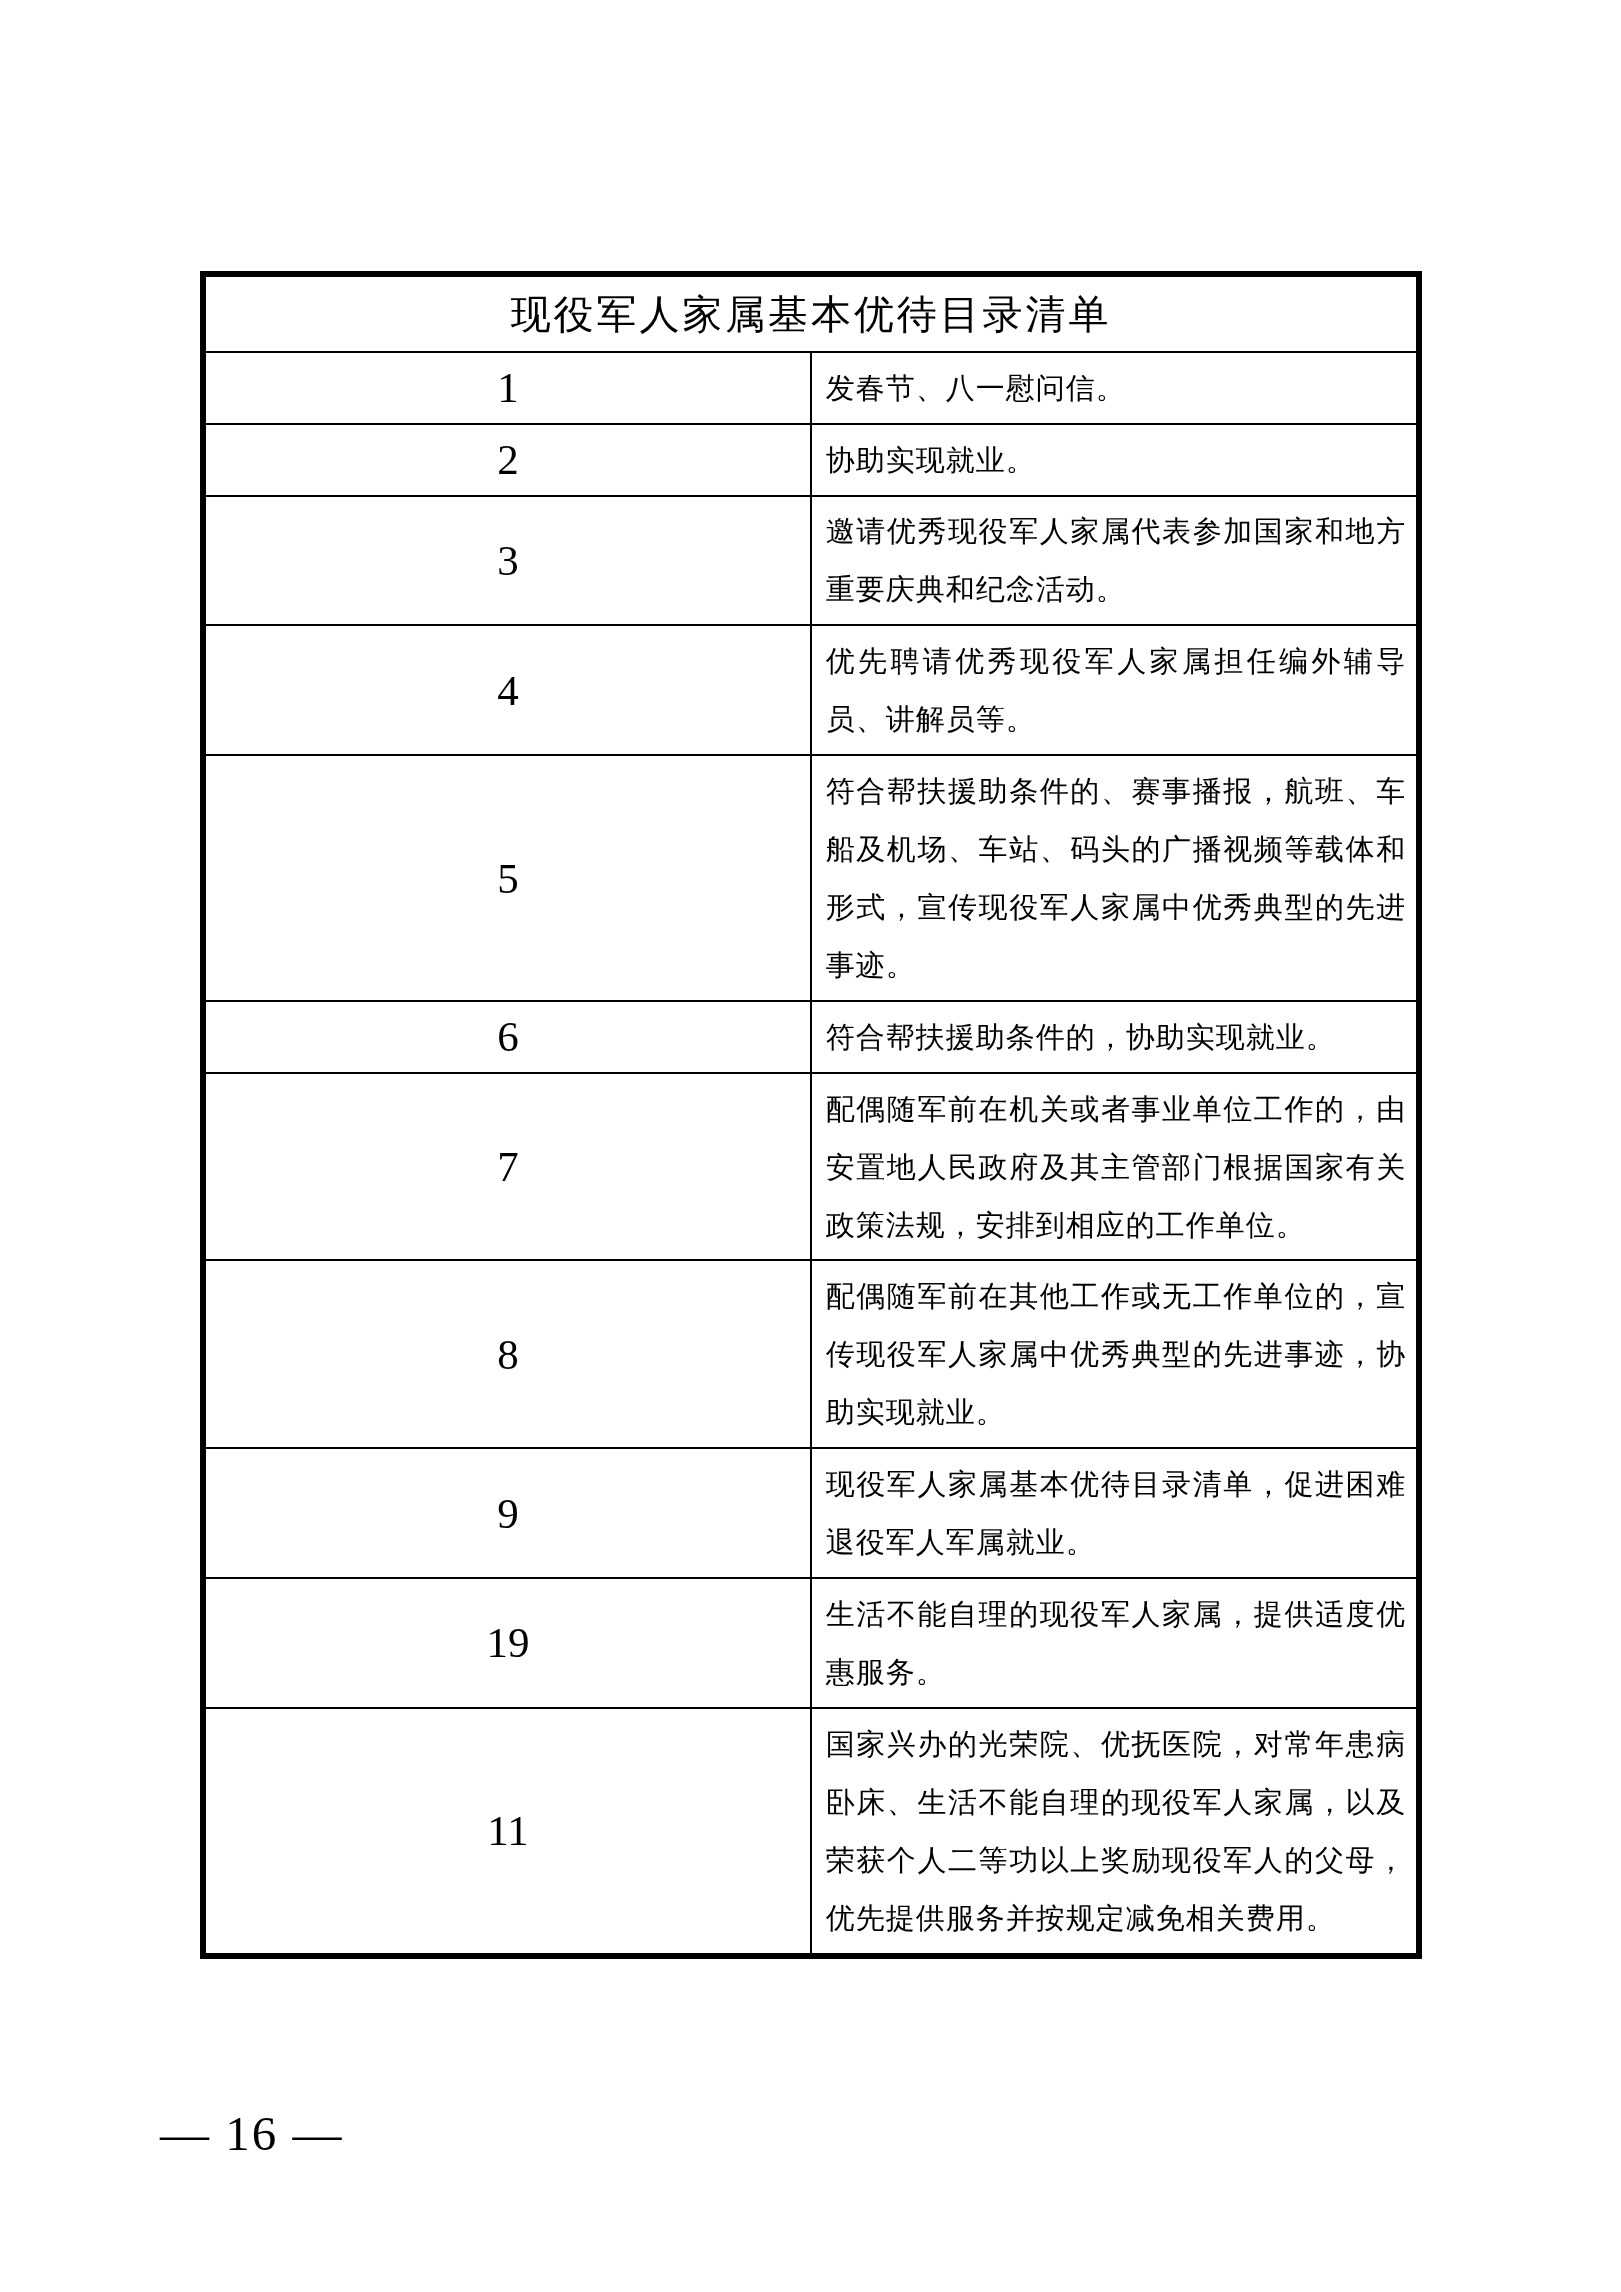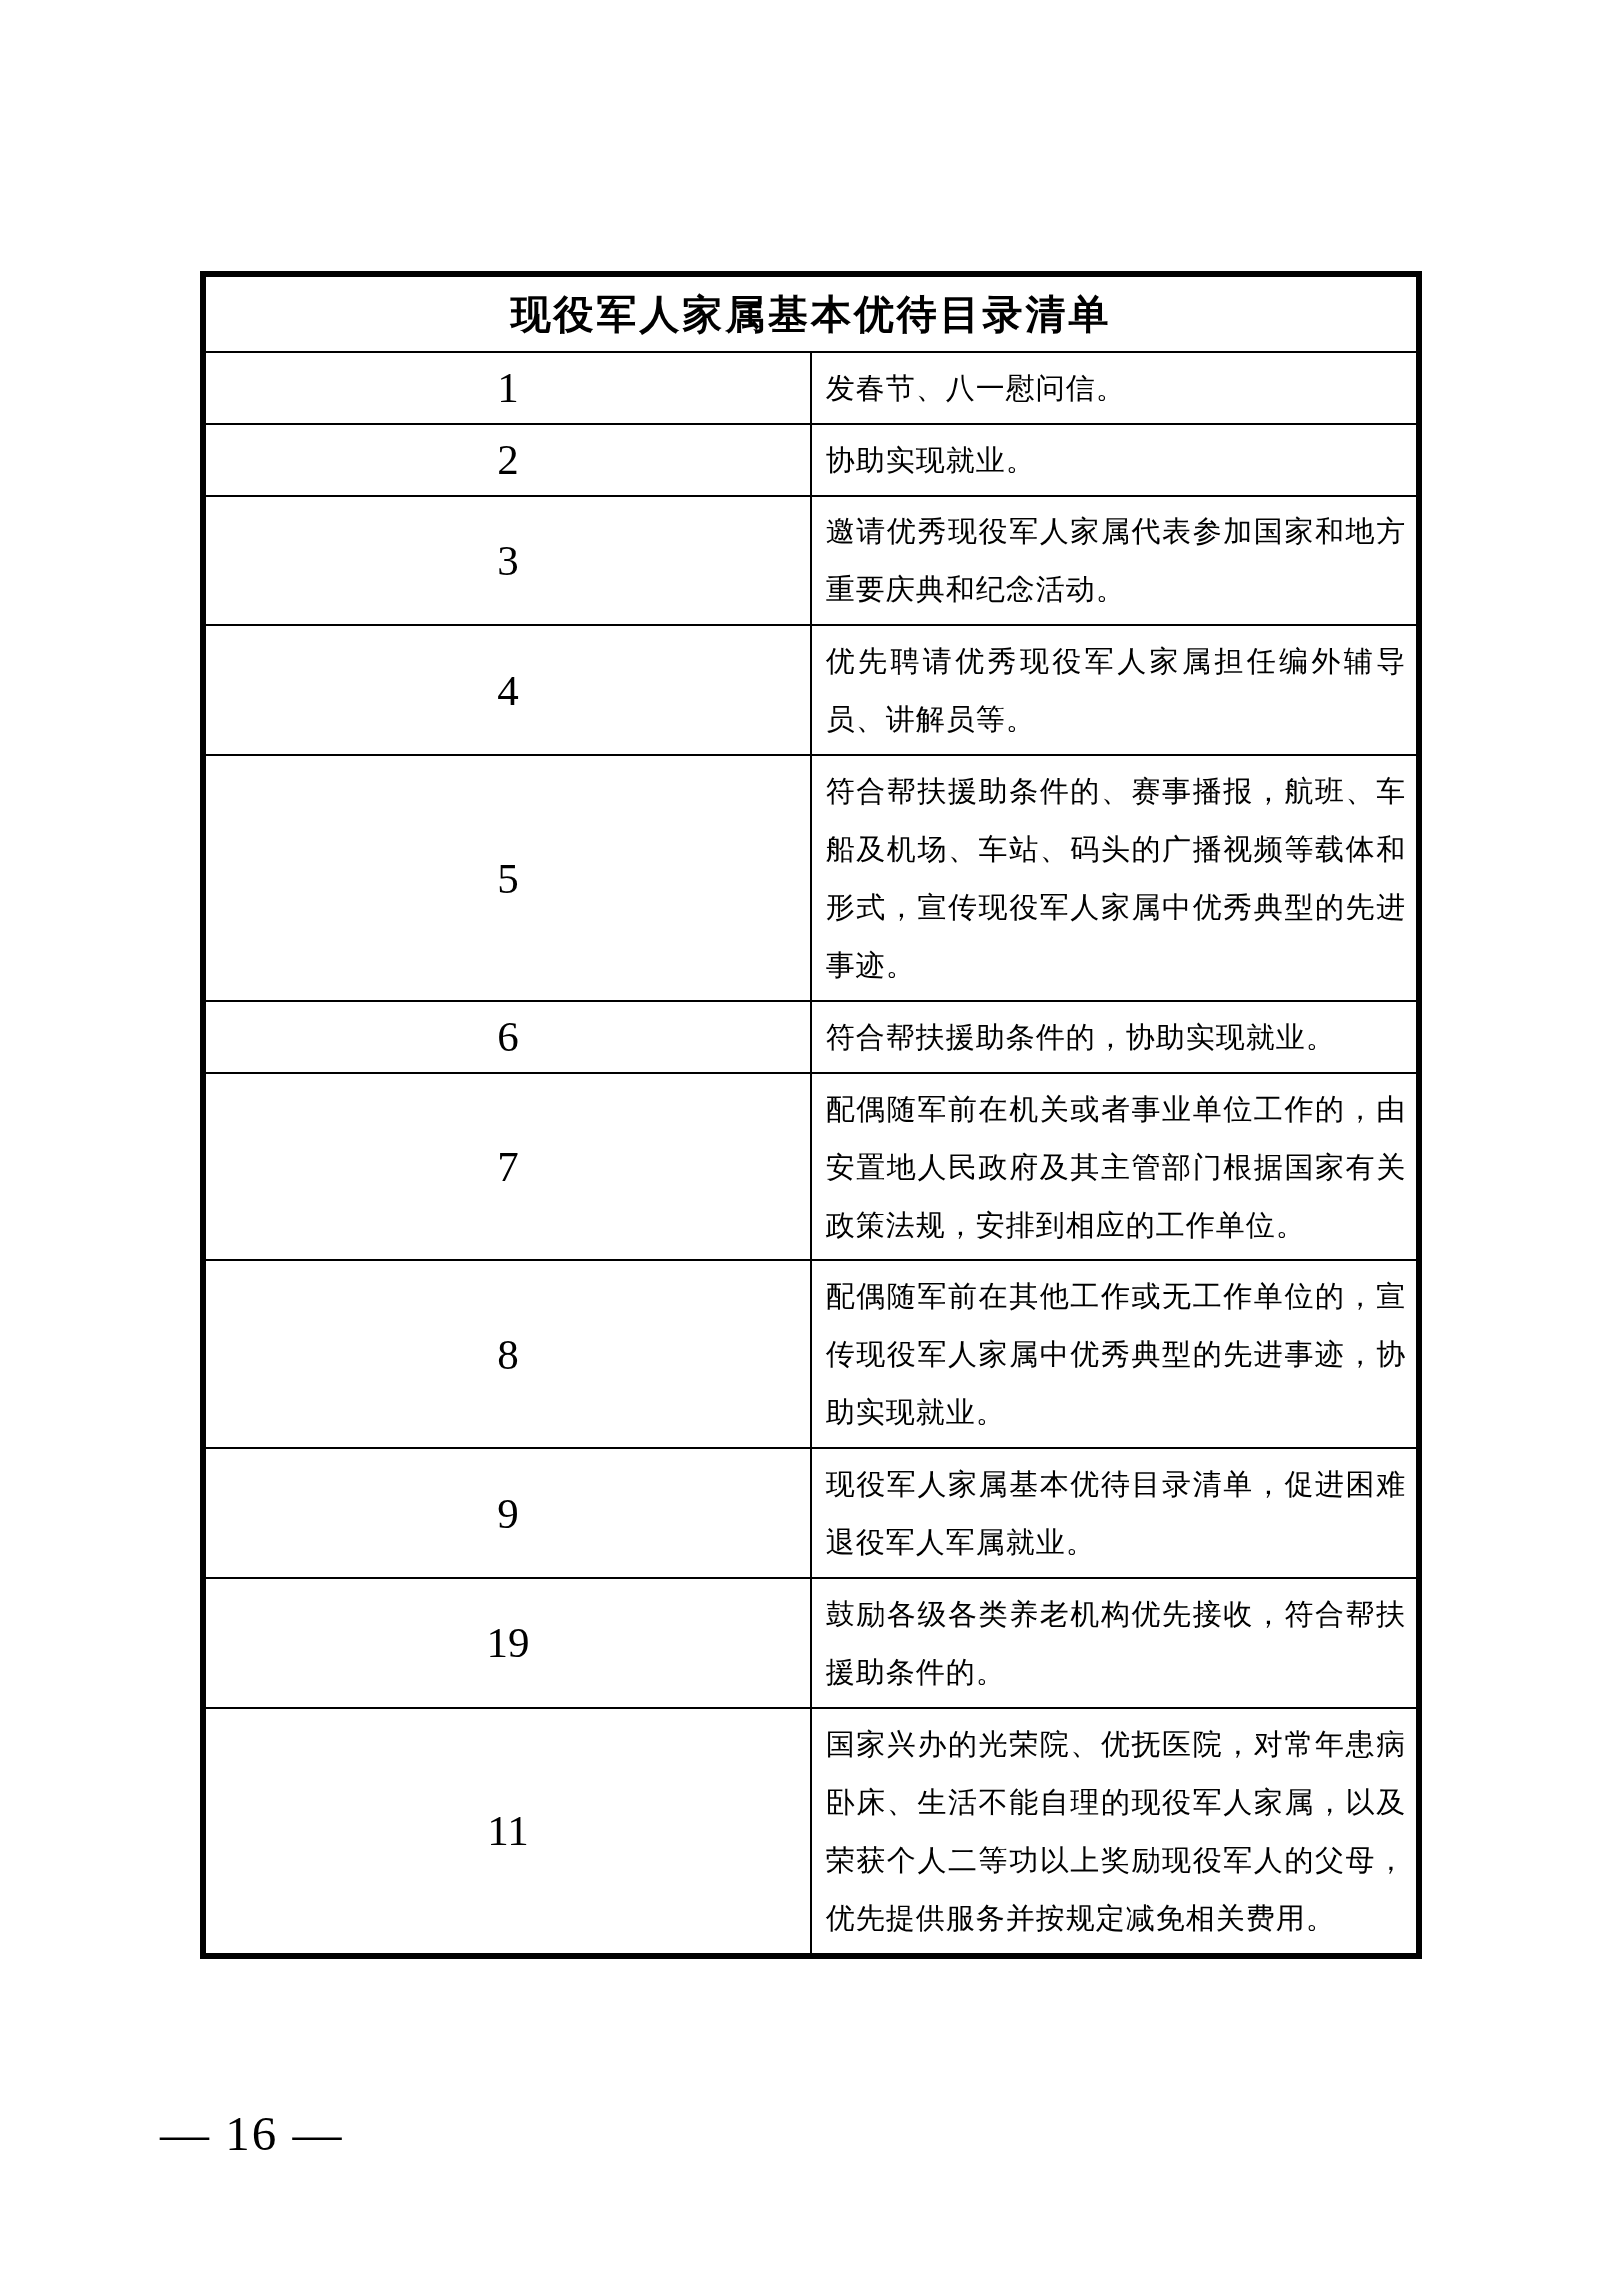--- a/index.html
+++ b/index.html
@@ -23,21 +23,21 @@
   table.benefits th,
   table.benefits td {
     border:2px solid #000000;
     vertical-align:middle;
     box-sizing:border-box;
   }
   th.title-cell {
     height:78px;
     text-align:center;
     font-family:"Liberation Sans", sans-serif;
-    font-weight:bold;
+    font-weight:normal;
     font-size:40px;
     letter-spacing:2.9px;
     padding:0 9.8px;
   }
   td.num-cell {
     width:98px;
     text-align:center;
     font-size:43px;
     font-family:"Liberation Serif", serif;
     padding:0;
@@ -105,21 +105,21 @@
       <tr>
         <td class="num-cell">8</td>
         <td class="text-cell">配偶随军前在其他工作或无工作单位的，宣传现役军人家属中优秀典型的先进事迹，协助实现就业。</td>
       </tr>
       <tr>
         <td class="num-cell">9</td>
         <td class="text-cell">现役军人家属基本优待目录清单，促进困难退役军人军属就业。</td>
       </tr>
       <tr>
         <td class="num-cell">19</td>
-        <td class="text-cell">鼓励各级各类养老机构优先接收，符合帮扶援助条件的。</td>
+        <td class="text-cell">生活不能自理的现役军人家属，提供适度优惠服务。</td>
       </tr>
       <tr>
         <td class="num-cell">11</td>
         <td class="text-cell">国家兴办的光荣院、优抚医院，对常年患病卧床、生活不能自理的现役军人家属，以及荣获个人二等功以上奖励现役军人的父母，优先提供服务并按规定减免相关费用。</td>
       </tr>
 
     </tbody>
   </table>
 
   <div class="page-number">— 16 —</div>

